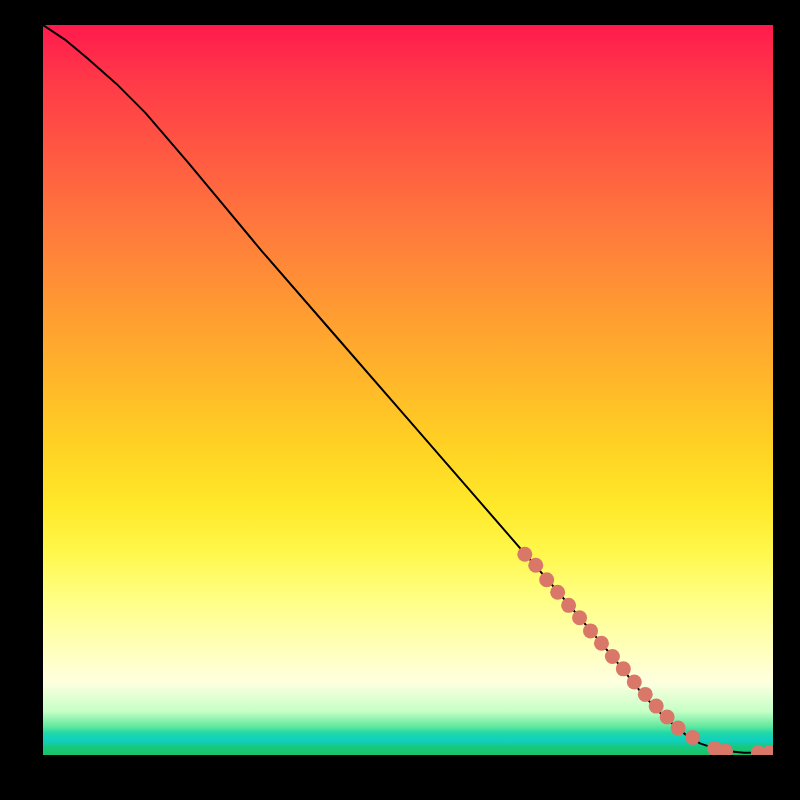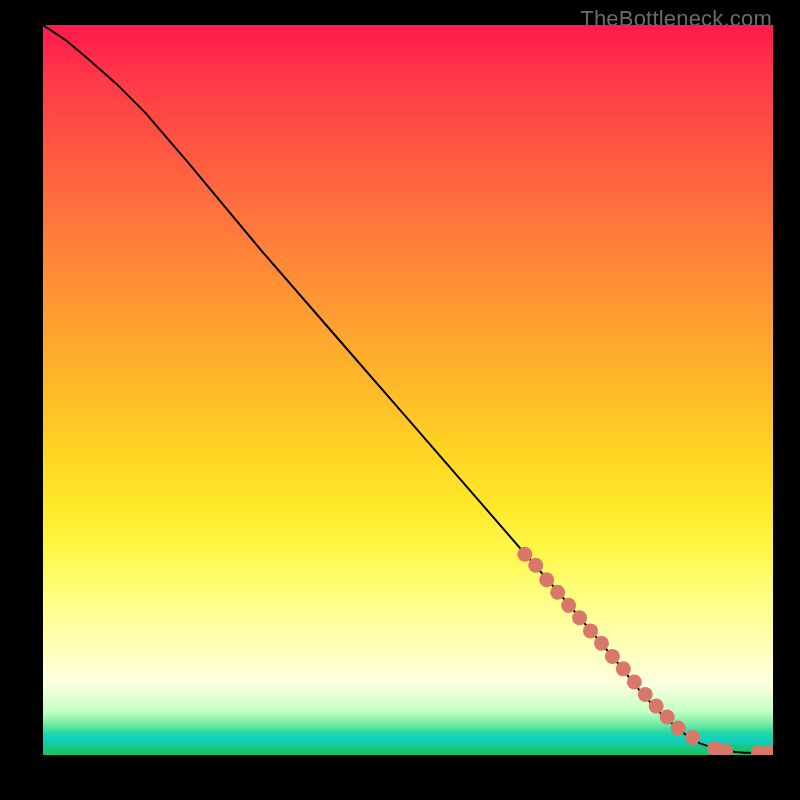--- a/index.html
+++ b/index.html
@@ -58,21 +58,20 @@
     left: 0;
     top: 0;
     width: 730px;
     height: 730px;
   }
 </style>
 </head>
 <body>
 
 <div class="frame">
-  <div class="watermark">TheBottleneck.com</div>
   <div class="plot-area">
     <svg class="chart" viewBox="0 0 730 730" preserveAspectRatio="none">
       <g id="curve-group">
           <path d="M0.00 0.00 L21.90 14.60 L43.80 32.85 L73.00 58.40 L102.20 87.60 L146.00 138.70 L219.00 226.30 L292.00 310.25 L365.00 394.20 L438.00 478.15 L511.00 562.10 L569.40 631.45 L598.60 667.95 L620.50 691.31 L642.40 709.56 L657.00 718.32 L671.60 723.43 L686.20 726.35 L700.80 727.81 L715.40 727.81 L730.00 727.81" fill="none" stroke="#000000" stroke-width="2" stroke-linecap="round" stroke-linejoin="round"></path>
         </g>
       <g id="marker-group">
           <circle cx="481.80" cy="529.25" r="7.5" fill="#d97768" stroke="#d97768" stroke-width="0"></circle>
           <circle cx="492.75" cy="540.20" r="7.5" fill="#d97768" stroke="#d97768" stroke-width="0"></circle>
           <circle cx="503.70" cy="554.80" r="7.5" fill="#d97768" stroke="#d97768" stroke-width="0"></circle>
           <circle cx="514.65" cy="567.21" r="7.5" fill="#d97768" stroke="#d97768" stroke-width="0"></circle>

